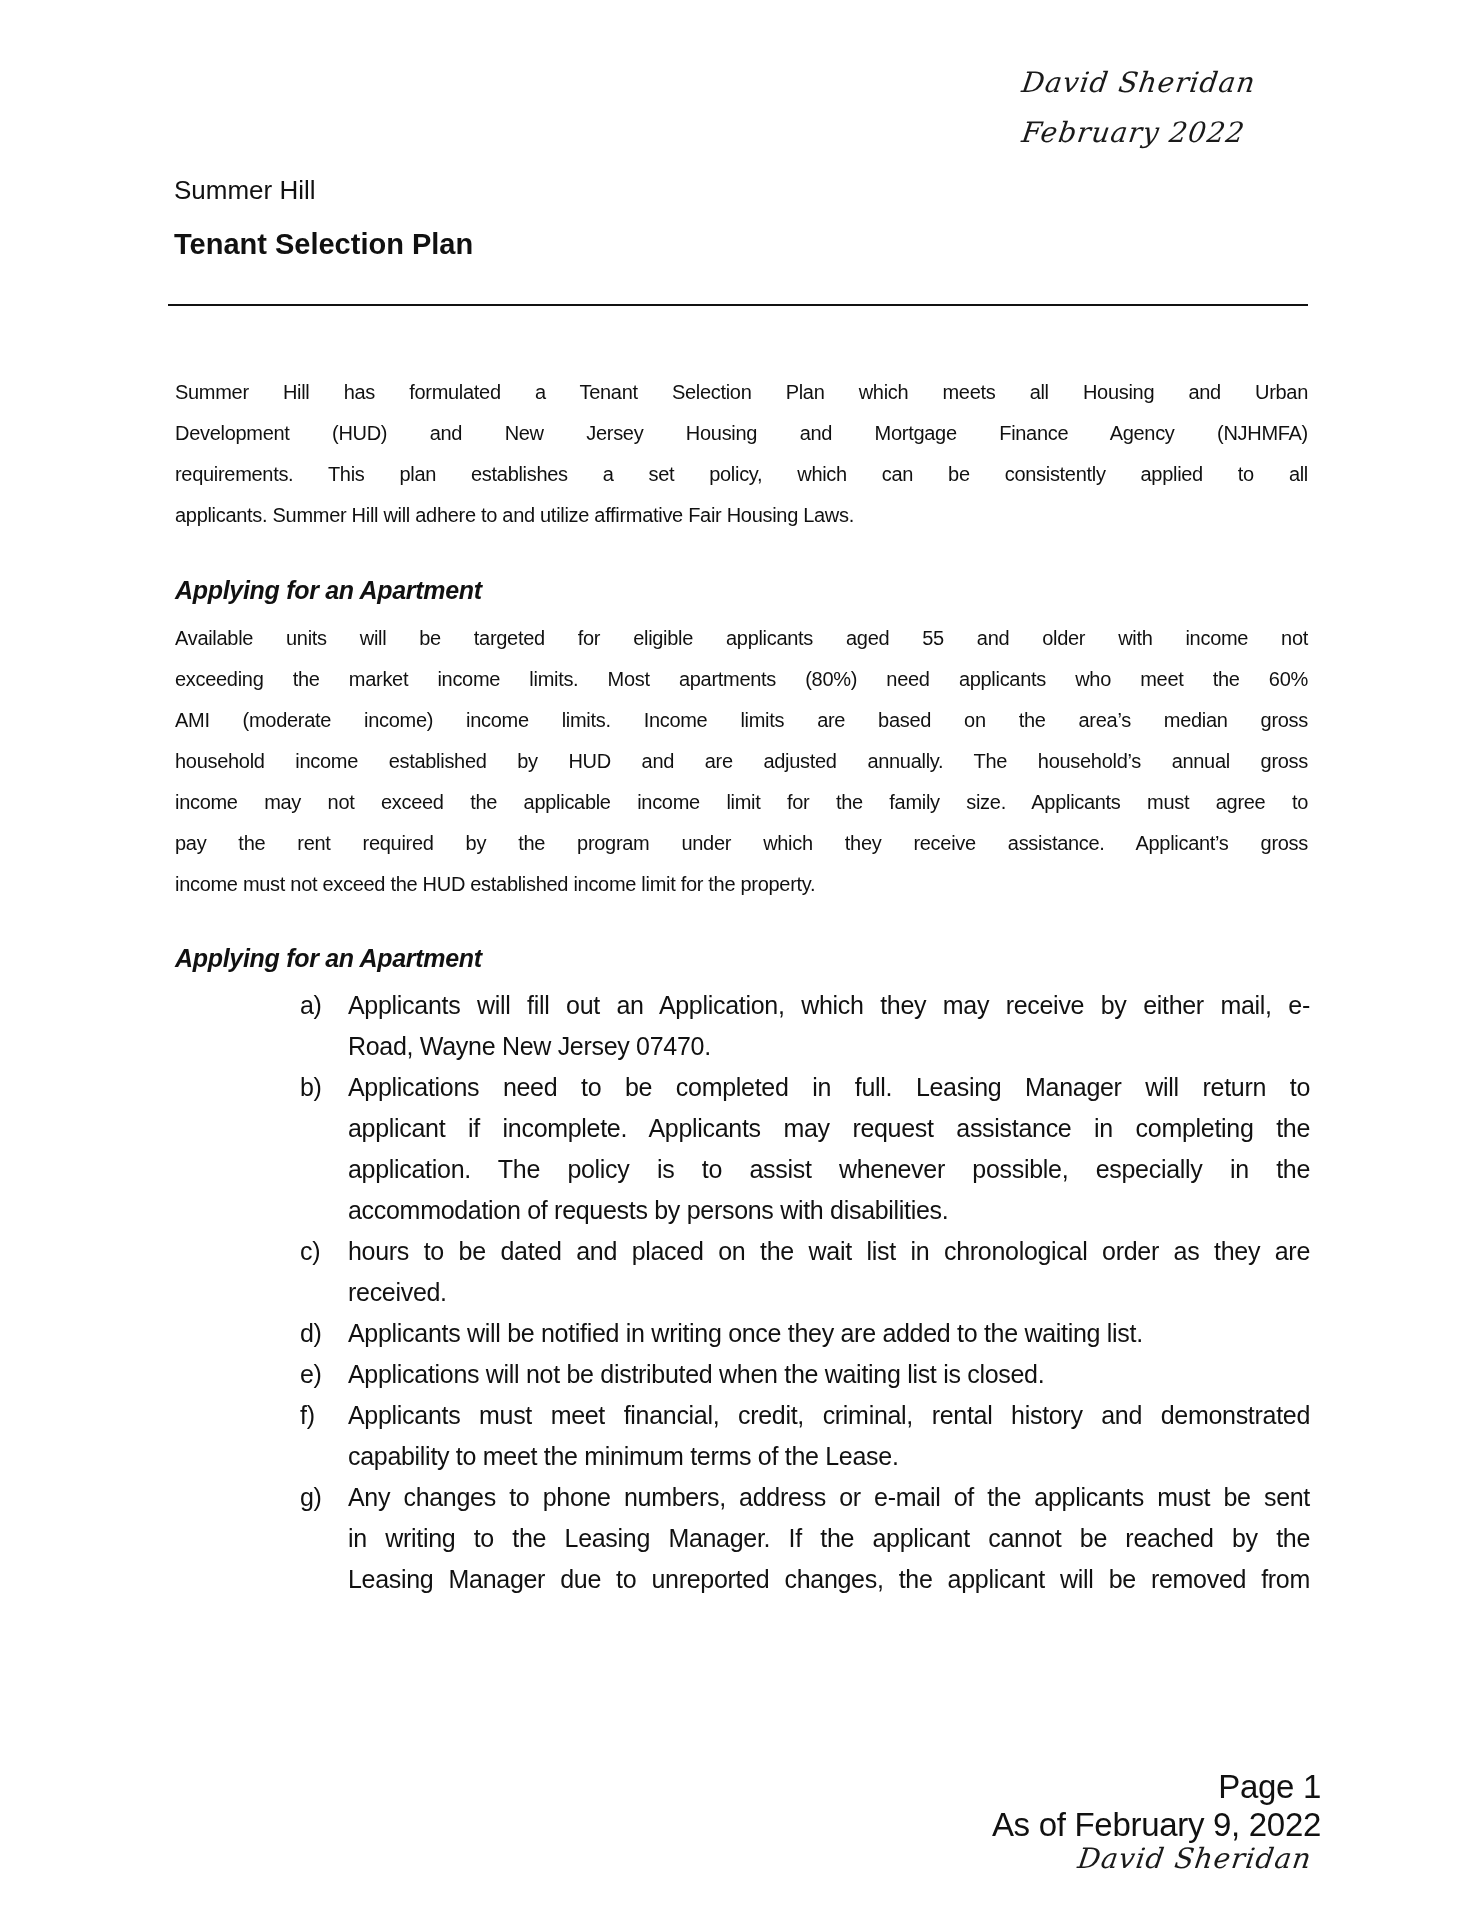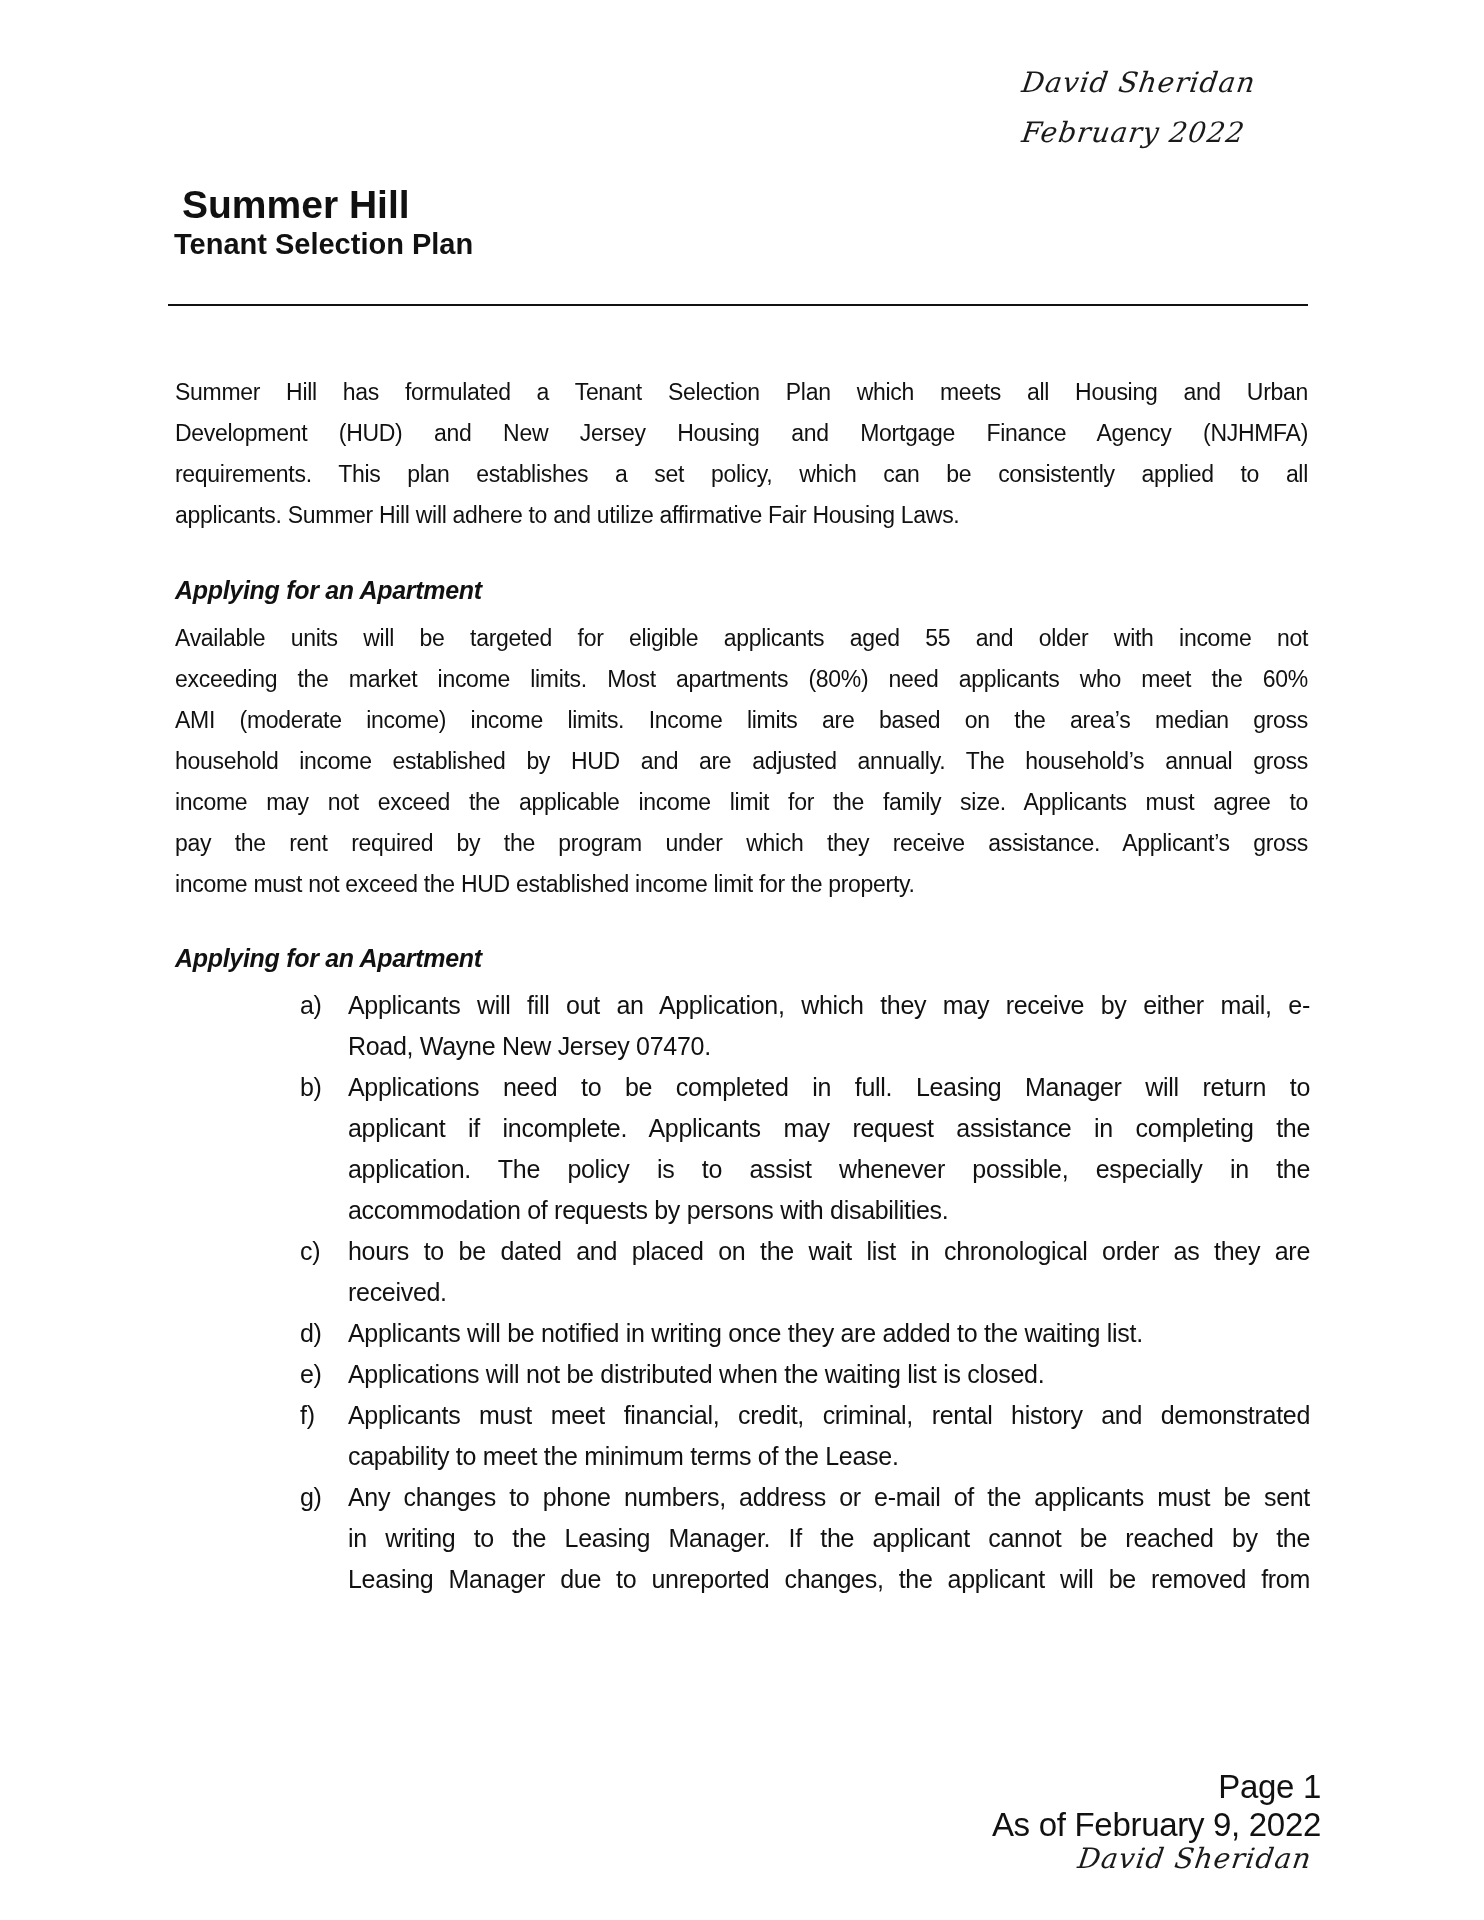--- a/index.html
+++ b/index.html
@@ -5,25 +5,25 @@
   html, body { margin: 0; padding: 0; background: #ffffff; }
   body { width: 1484px; height: 1920px; position: relative; overflow: hidden;
          font-family: "Liberation Sans", sans-serif; color: #111111; }
   .page { position: absolute; left: 0; top: 0; width: 1484px; height: 1920px; background: #fff; }
 
   .handwriting { position: absolute; font-family: "DejaVu Serif", serif; font-style: italic;
                  font-size: 28px; color: #1a1a1a; letter-spacing: 1px; transform: skewX(-8deg); }
   .sig-top-name { left: 1022px; top: 66px; }
   .sig-top-date { left: 1022px; top: 116px; }
 
-  .title { position: absolute; left: 174px; top: 175px; font-size: 39px; font-weight: bold; margin: 8px; }
+  .title { position: absolute; left: 174px; top: 175px; font-size: 26px; font-weight: normal; margin: 0; }
   .subtitle { position: absolute; left: 174px; top: 228px; font-size: 29px; margin: 0; }
   .rule { position: absolute; left: 168px; top: 304px; width: 1140px; height: 2px; background: #111; }
 
-  .para { position: absolute; left: 175px; width: 1133px; font-size: 23px; line-height: 41px;
+  .para { position: absolute; left: 175px; width: 1133px; font-size: 20px; line-height: 41px;
           text-align: justify; letter-spacing: -0.3px; margin: 0; }
   .para .line { display: block; text-align-last: justify; white-space: nowrap; }
   .para .line.last { text-align-last: left; }
   .p1 { top: 372px; }
   .h1 { position: absolute; left: 175px; top: 576px; font-size: 25px; font-style: italic; margin: 0; letter-spacing: -0.3px; }
   .p2 { top: 618px; }
   .h2 { position: absolute; left: 175px; top: 944px; font-size: 25px; font-style: italic; margin: 0; letter-spacing: -0.3px; }
 
   .list { position: absolute; left: 300px; top: 985px; width: 1010px; margin: 0; padding: 0; list-style: none;
           font-size: 25px; line-height: 41px; letter-spacing: -0.3px; }

